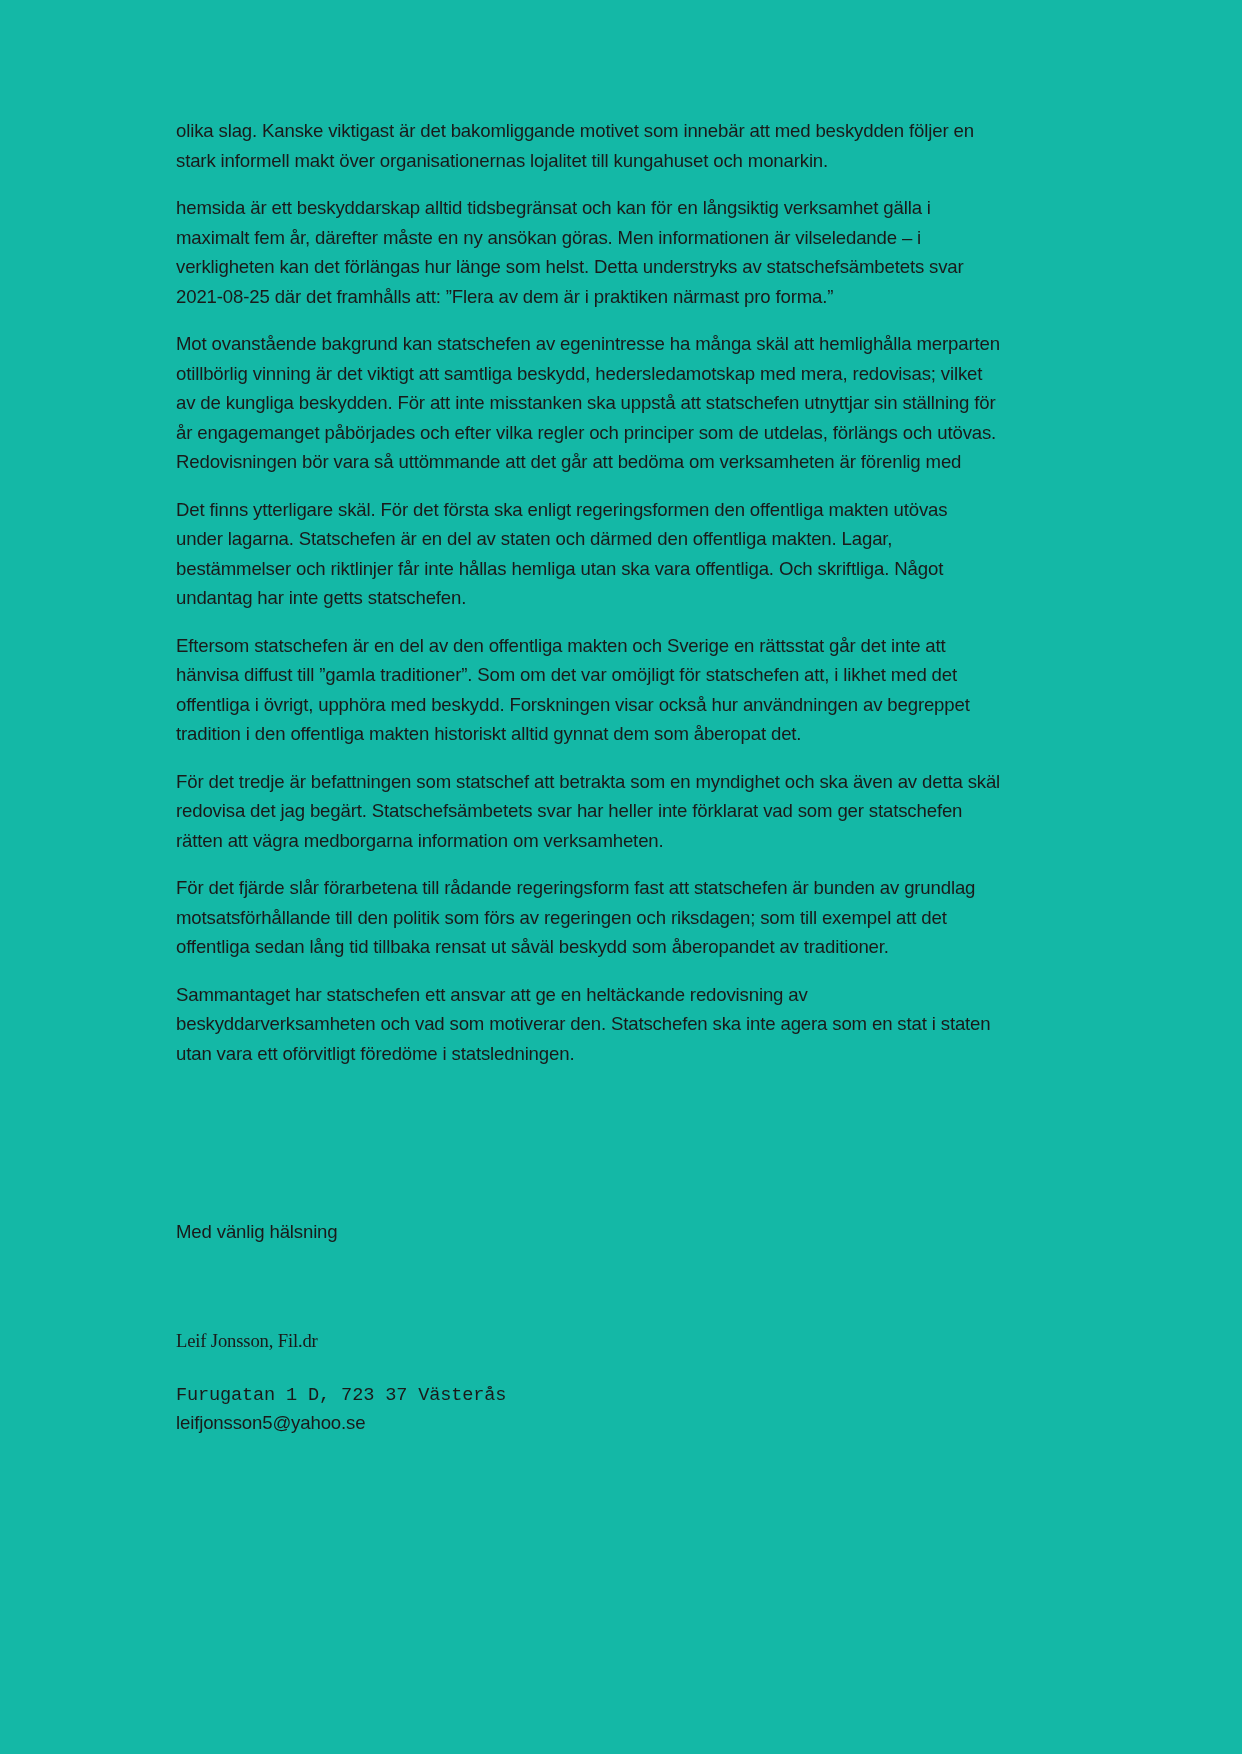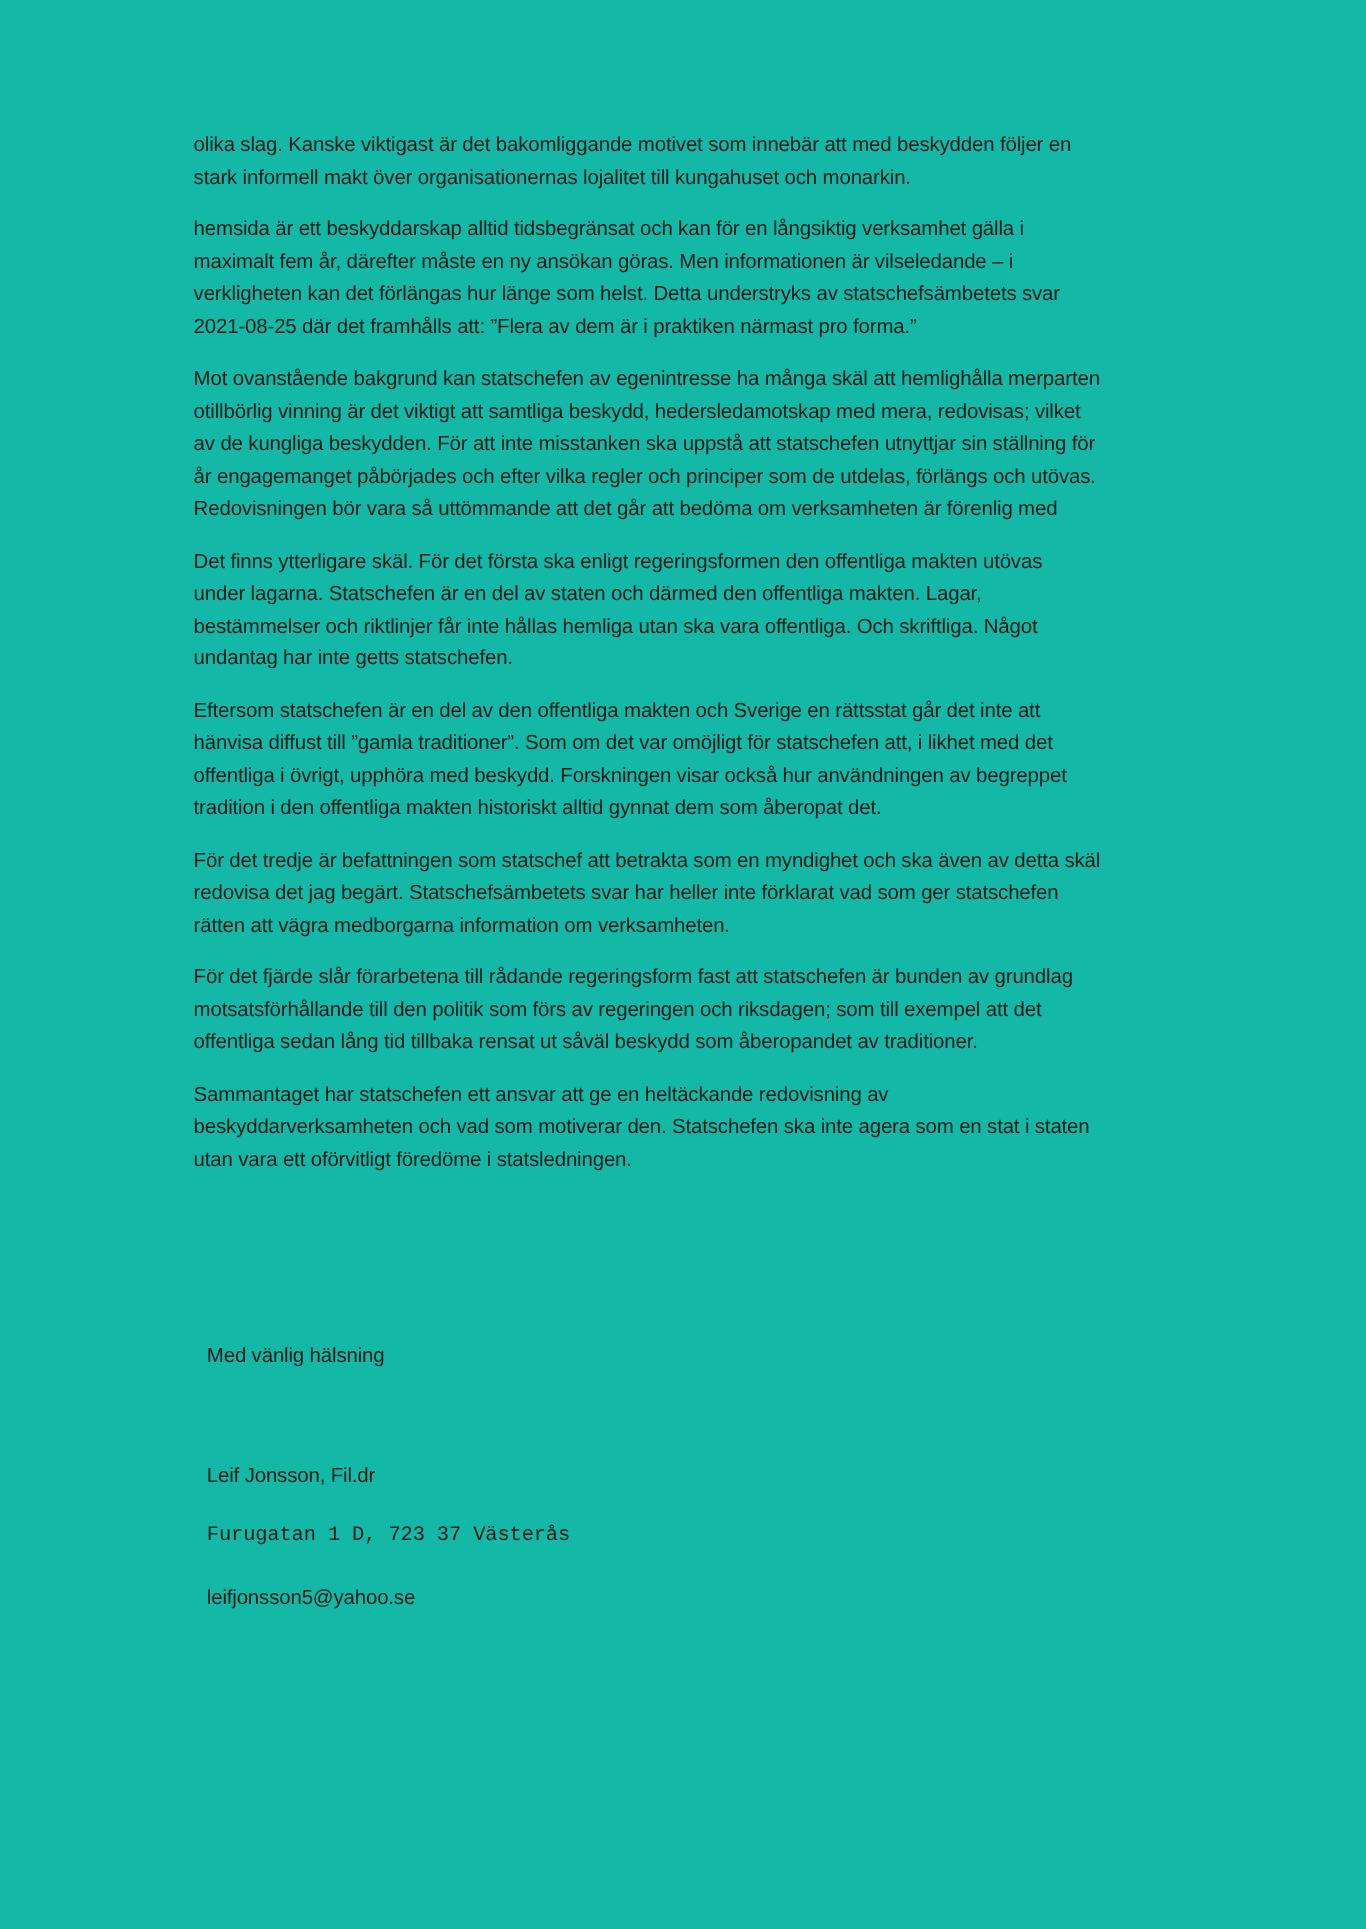--- a/index.html
+++ b/index.html
@@ -42,21 +42,20 @@
     }
     .closing {
       position: absolute;
       left: 176px;
       font-family: "Liberation Sans", sans-serif;
       font-size: 18.6px;
       color: #1a1a1a;
       line-height: 29.5px;
       white-space: nowrap;
       letter-spacing: -0.15px;
-      margin-left: 12px;
     }
   </style>
 </head>
 <body>
 
 <div class="page">
   <div class="body-text">
 
     <p class="para">
       <span class="line">olika slag. Kanske viktigast är det bakomliggande motivet som innebär att med beskydden följer en</span>
@@ -105,16 +104,16 @@
     </p>
 
     <p class="para">
       <span class="line">Sammantaget har statschefen ett ansvar att ge en heltäckande redovisning av</span>
       <span class="line">beskyddarverksamheten och vad som motiverar den. Statschefen ska inte agera som en stat i staten</span>
       <span class="line">utan vara ett oförvitligt föredöme i statsledningen.</span>
     </p>
   </div>
 
   <div class="closing" style="top: 1217px;">Med vänlig hälsning</div>
-  <div class="closing" style="top: 1326px;">Leif Jonsson, Fil.dr</div>
+  <div class="closing" style="top: 1326px; font-family: Liberation Serif, serif;">Leif Jonsson, Fil.dr</div>
   <div class="closing" style="top: 1381px; font-family: Liberation Mono, monospace;">Furugatan 1 D, 723 37 Västerås</div>
-  <div class="closing" style="top: 1437px;">leifjonsson5@yahoo.se</div>
+  <div class="closing" style="top: 1408px;">leifjonsson5@yahoo.se</div>
 </div>
 
 </body></html>

